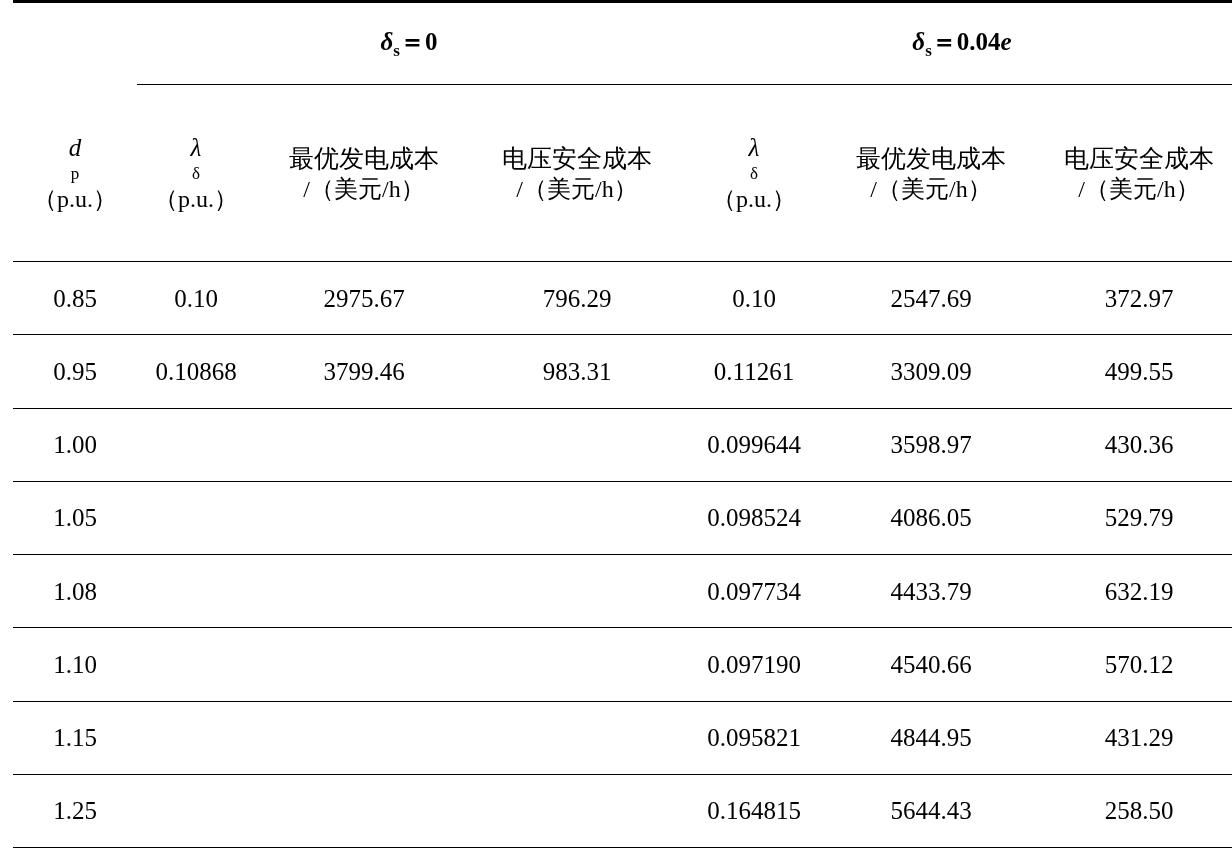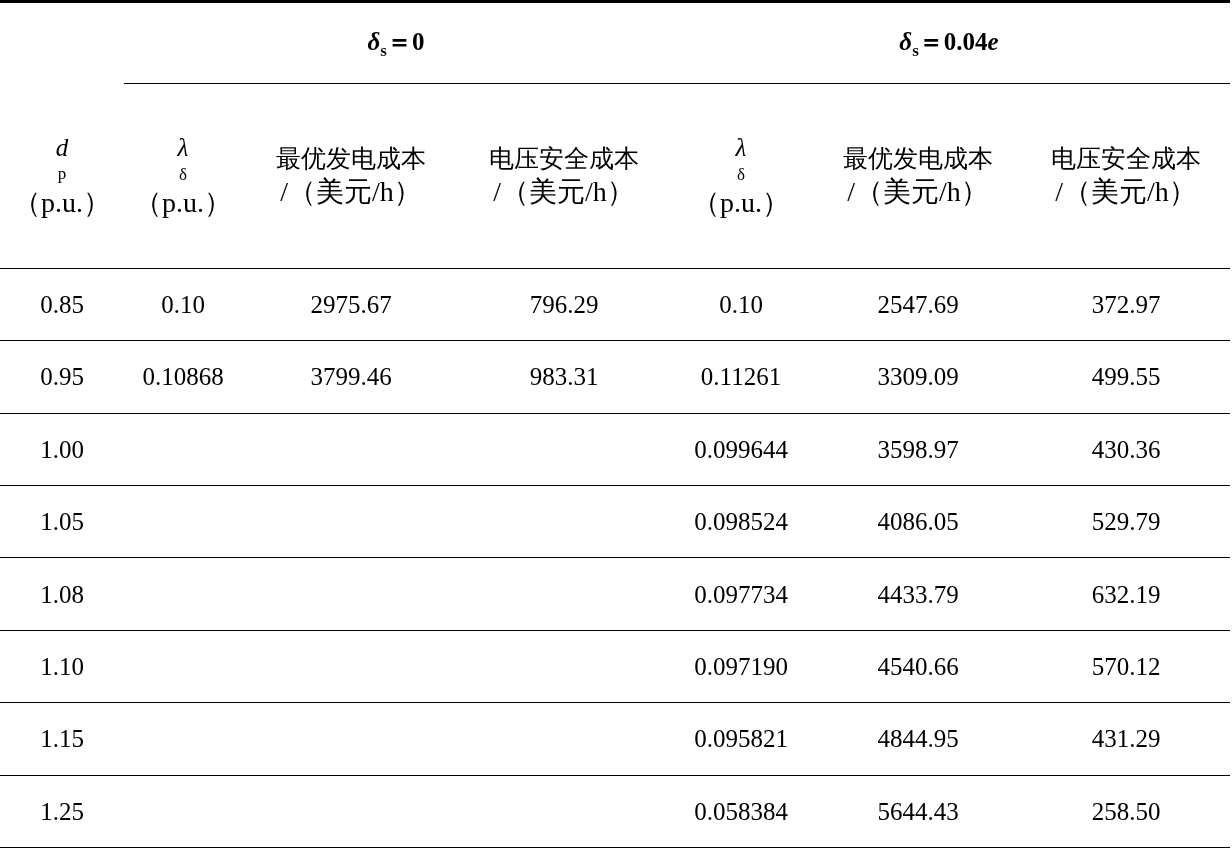--- a/index.html
+++ b/index.html
@@ -11,20 +11,21 @@
     width: 1232px;
     height: 850px;
     font-family: "Liberation Serif", "DejaVu Serif", serif;
     color: #000000;
     overflow: hidden;
   }
   #table-wrap {
     width: 1232px;
     height: 850px;
     box-sizing: border-box;
+    padding-left: 13px;
   }
   table.data-table {
     border-collapse: collapse;
     width: 1230px;
     height: 848px;
     table-layout: fixed;
   }
   table.data-table td {
     text-align: center;
     vertical-align: middle;
@@ -72,21 +73,21 @@
   .two-line span {
     display: block;
   }
   .cellpad {
     padding: 4px 6px;
   }
   .empty-cell {
     
   }
   .unit-line {
-    font-size: 28px;
+    font-size: 24px;
   }
 </style>
 </head>
 <body>
 
 <div id="table-wrap">
   <table class="data-table">
     <colgroup>
       <col style="width:124px">
       <col style="width:118px">
@@ -209,19 +210,19 @@
         <td class="vline-right empty-cell"></td>
         <td>0.095821</td>
         <td>4844.95</td>
         <td>431.29</td>
       </tr>
       <tr class="body-row last-row">
         <td class="vline-right">1.25</td>
         <td class="empty-cell"></td>
         <td class="empty-cell"></td>
         <td class="vline-right empty-cell"></td>
-        <td>0.058384</td>
+        <td>0.164815</td>
         <td>5644.43</td>
         <td>258.50</td>
       </tr>
     </tbody>
   </table>
 </div>
 
 </body></html>

